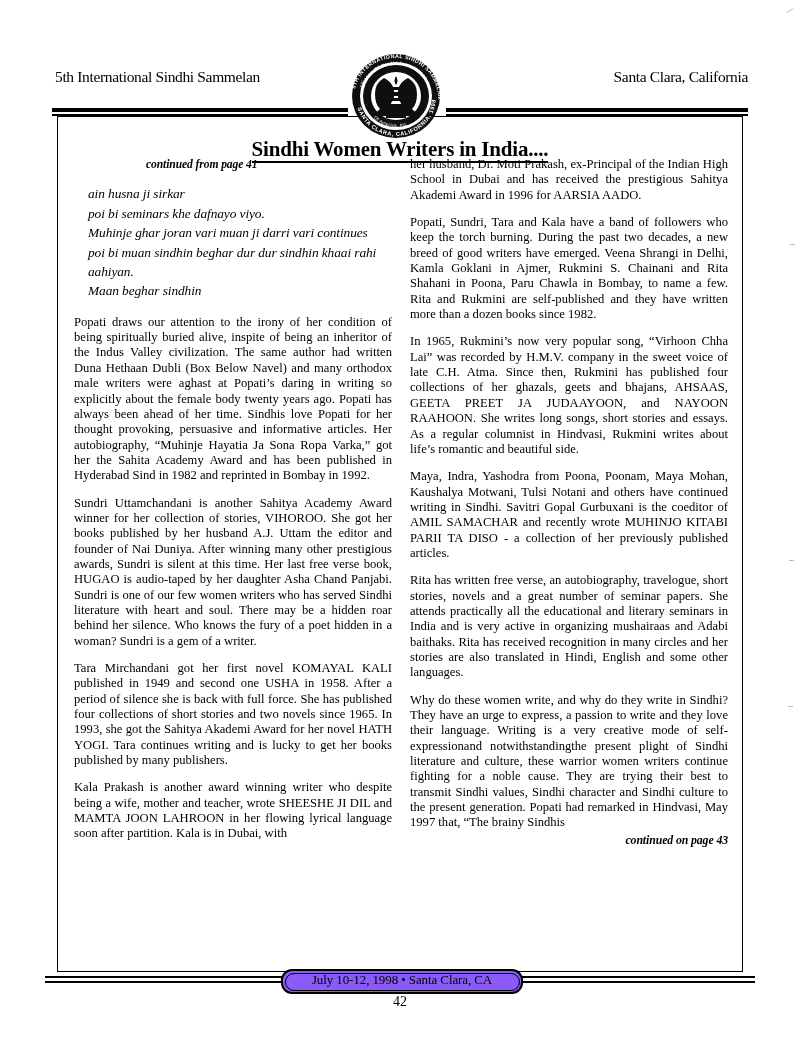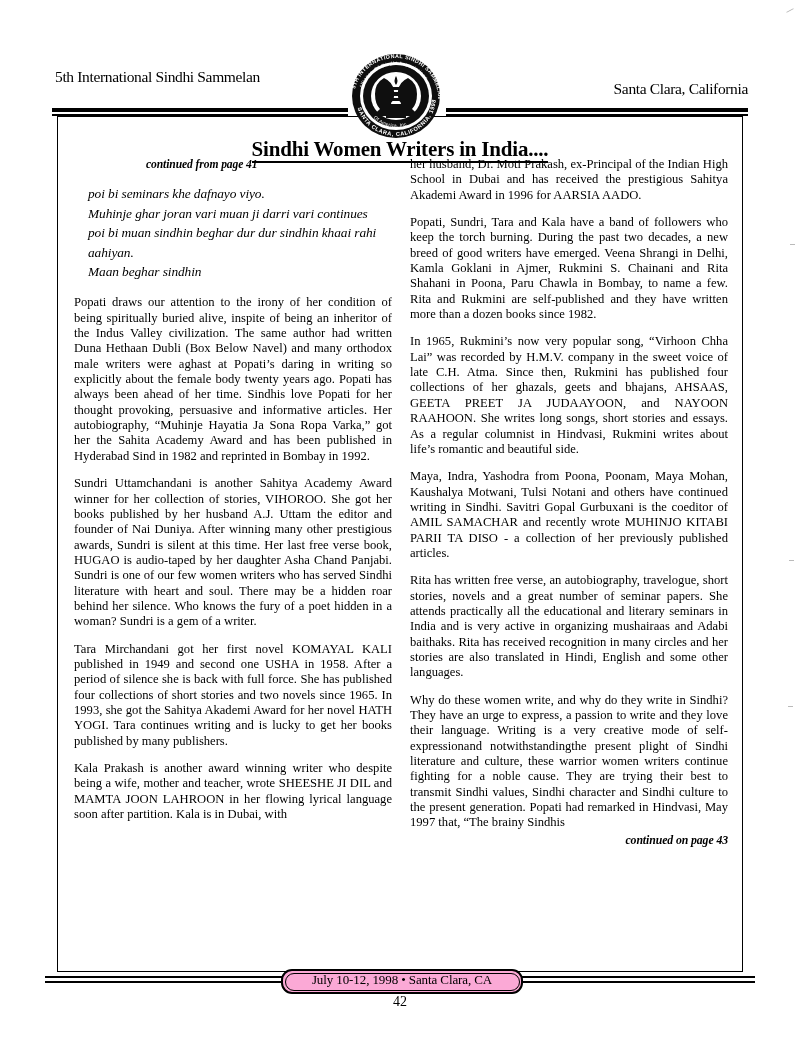--- a/index.html
+++ b/index.html
@@ -42,21 +42,21 @@
     position: absolute;
     left: 5px;
     top: 0;
     font-size: 15.5px;
     letter-spacing: -0.35px;
     white-space: nowrap;
   }
   #running-head .rh-right {
     position: absolute;
     right: 2px;
-    top: 12px;
+    top: 0;
     font-size: 15.5px;
     letter-spacing: -0.35px;
     white-space: nowrap;
   }
 
   
   #emblem {
     position: absolute;
     left: 340px;
     top: 48px;
@@ -164,21 +164,21 @@
     height: 2px;
   }
   #footer-badge {
     position: absolute;
     left: 281px;
     top: 969px;
     width: 238px;
     height: 21px;
     border: 2px solid #000;
     border-radius: 11px;
-    background: #f9a8d4;
+    background: #8b5cf6;
     text-align: center;
     z-index: 4;
   }
   #footer-badge .inner {
     position: absolute;
     inset: 1.5px;
     border: 1px solid #000;
     border-radius: 9px;
     box-sizing: border-box;
   }
@@ -258,20 +258,21 @@
 
     <h1 id="article-title">
       <span>Sindhi Women Writers in India....</span>
     </h1>
 
     <div class="col" id="col-left">
 
       <p class="contd-from">continued from  page 41</p>
 
       <div class="poem">
+        <span class="pline">ain husna ji sirkar</span>
         <span class="pline">poi bi seminars khe dafnayo viyo.</span>
         <span class="pline wrap">Muhinje  ghar  joran  vari  muan  ji  darri  vari continues</span>
         <span class="pline wrap">poi bi muan sindhin beghar dur dur sindhin khaai rahi aahiyan.</span>
         <span class="pline">Maan beghar sindhin</span>
       </div>
 
       <p>Popati draws our attention to the irony of her condition of being spiritually buried alive, inspite of being an inheritor of the Indus Valley civilization.  The same author had written Duna Hethaan Dubli (Box Below Navel) and many orthodox male writers were aghast at Popati’s daring in writing so explicitly about the female body twenty years ago.  Popati has always been ahead of her time.  Sindhis love Popati for her thought provoking, persuasive and informative articles.  Her autobiography, “Muhinje Hayatia Ja Sona Ropa Varka,” got her the Sahita Academy Award and has been published in Hyderabad Sind in 1982 and reprinted in Bombay in 1992.</p>
       <p>Sundri Uttamchandani is another Sahitya Academy Award winner for her collection of stories, VIHOROO.  She got her books published by her husband A.J. Uttam the editor and founder of Nai Duniya.  After winning many other prestigious awards, Sundri is silent at this time.  Her last free verse book, HUGAO is audio-taped by her daughter Asha Chand Panjabi.  Sundri is one of our few women writers who has served Sindhi literature with heart and soul.  There may be a hidden roar behind her silence.  Who knows the fury of a poet hidden in a woman?  Sundri is a gem of a writer.</p>
       <p>Tara Mirchandani got her first novel KOMAYAL KALI published in 1949 and second one USHA in 1958.  After a period of silence she is back with full force.  She has published four collections of short stories and two novels since 1965.  In 1993, she got the Sahitya Akademi Award for her novel HATH YOGI.  Tara continues writing and is lucky to get her books published by many publishers.</p>
       <p>Kala Prakash is another award winning writer who despite being a wife, mother and teacher, wrote SHEESHE JI DIL and MAMTA JOON LAHROON in her flowing lyrical language soon after partition.  Kala is in Dubai, with</p>

